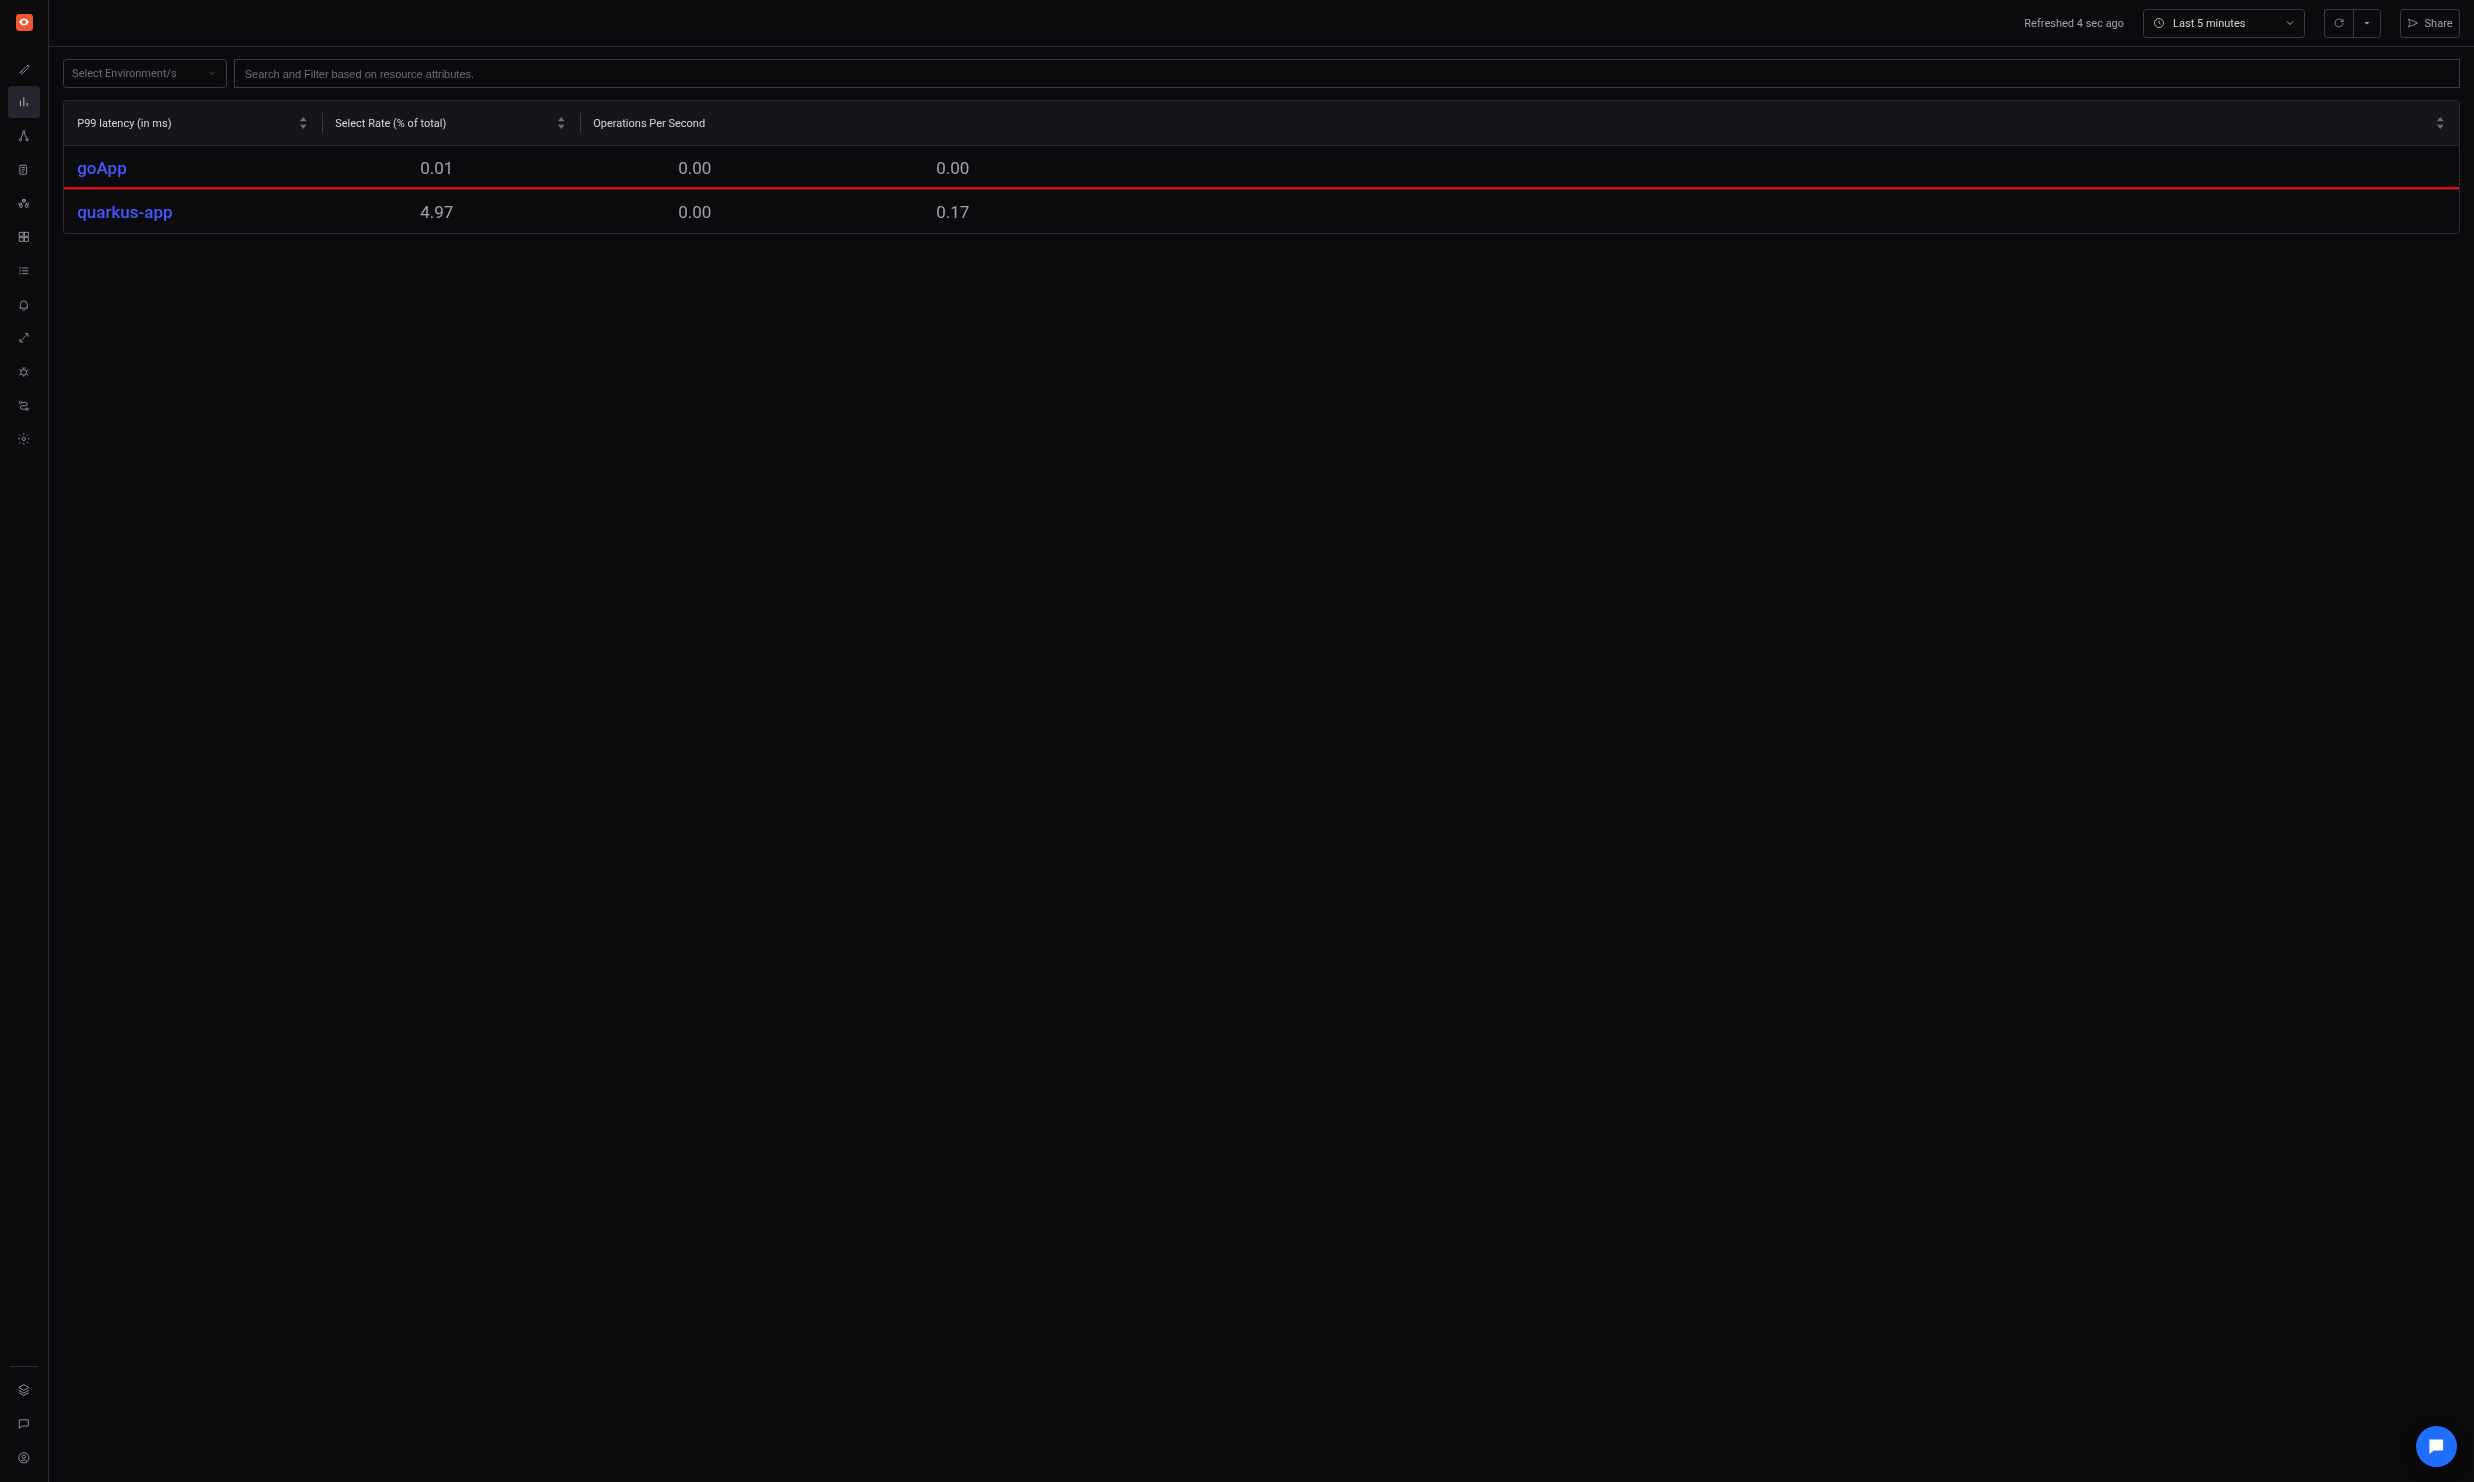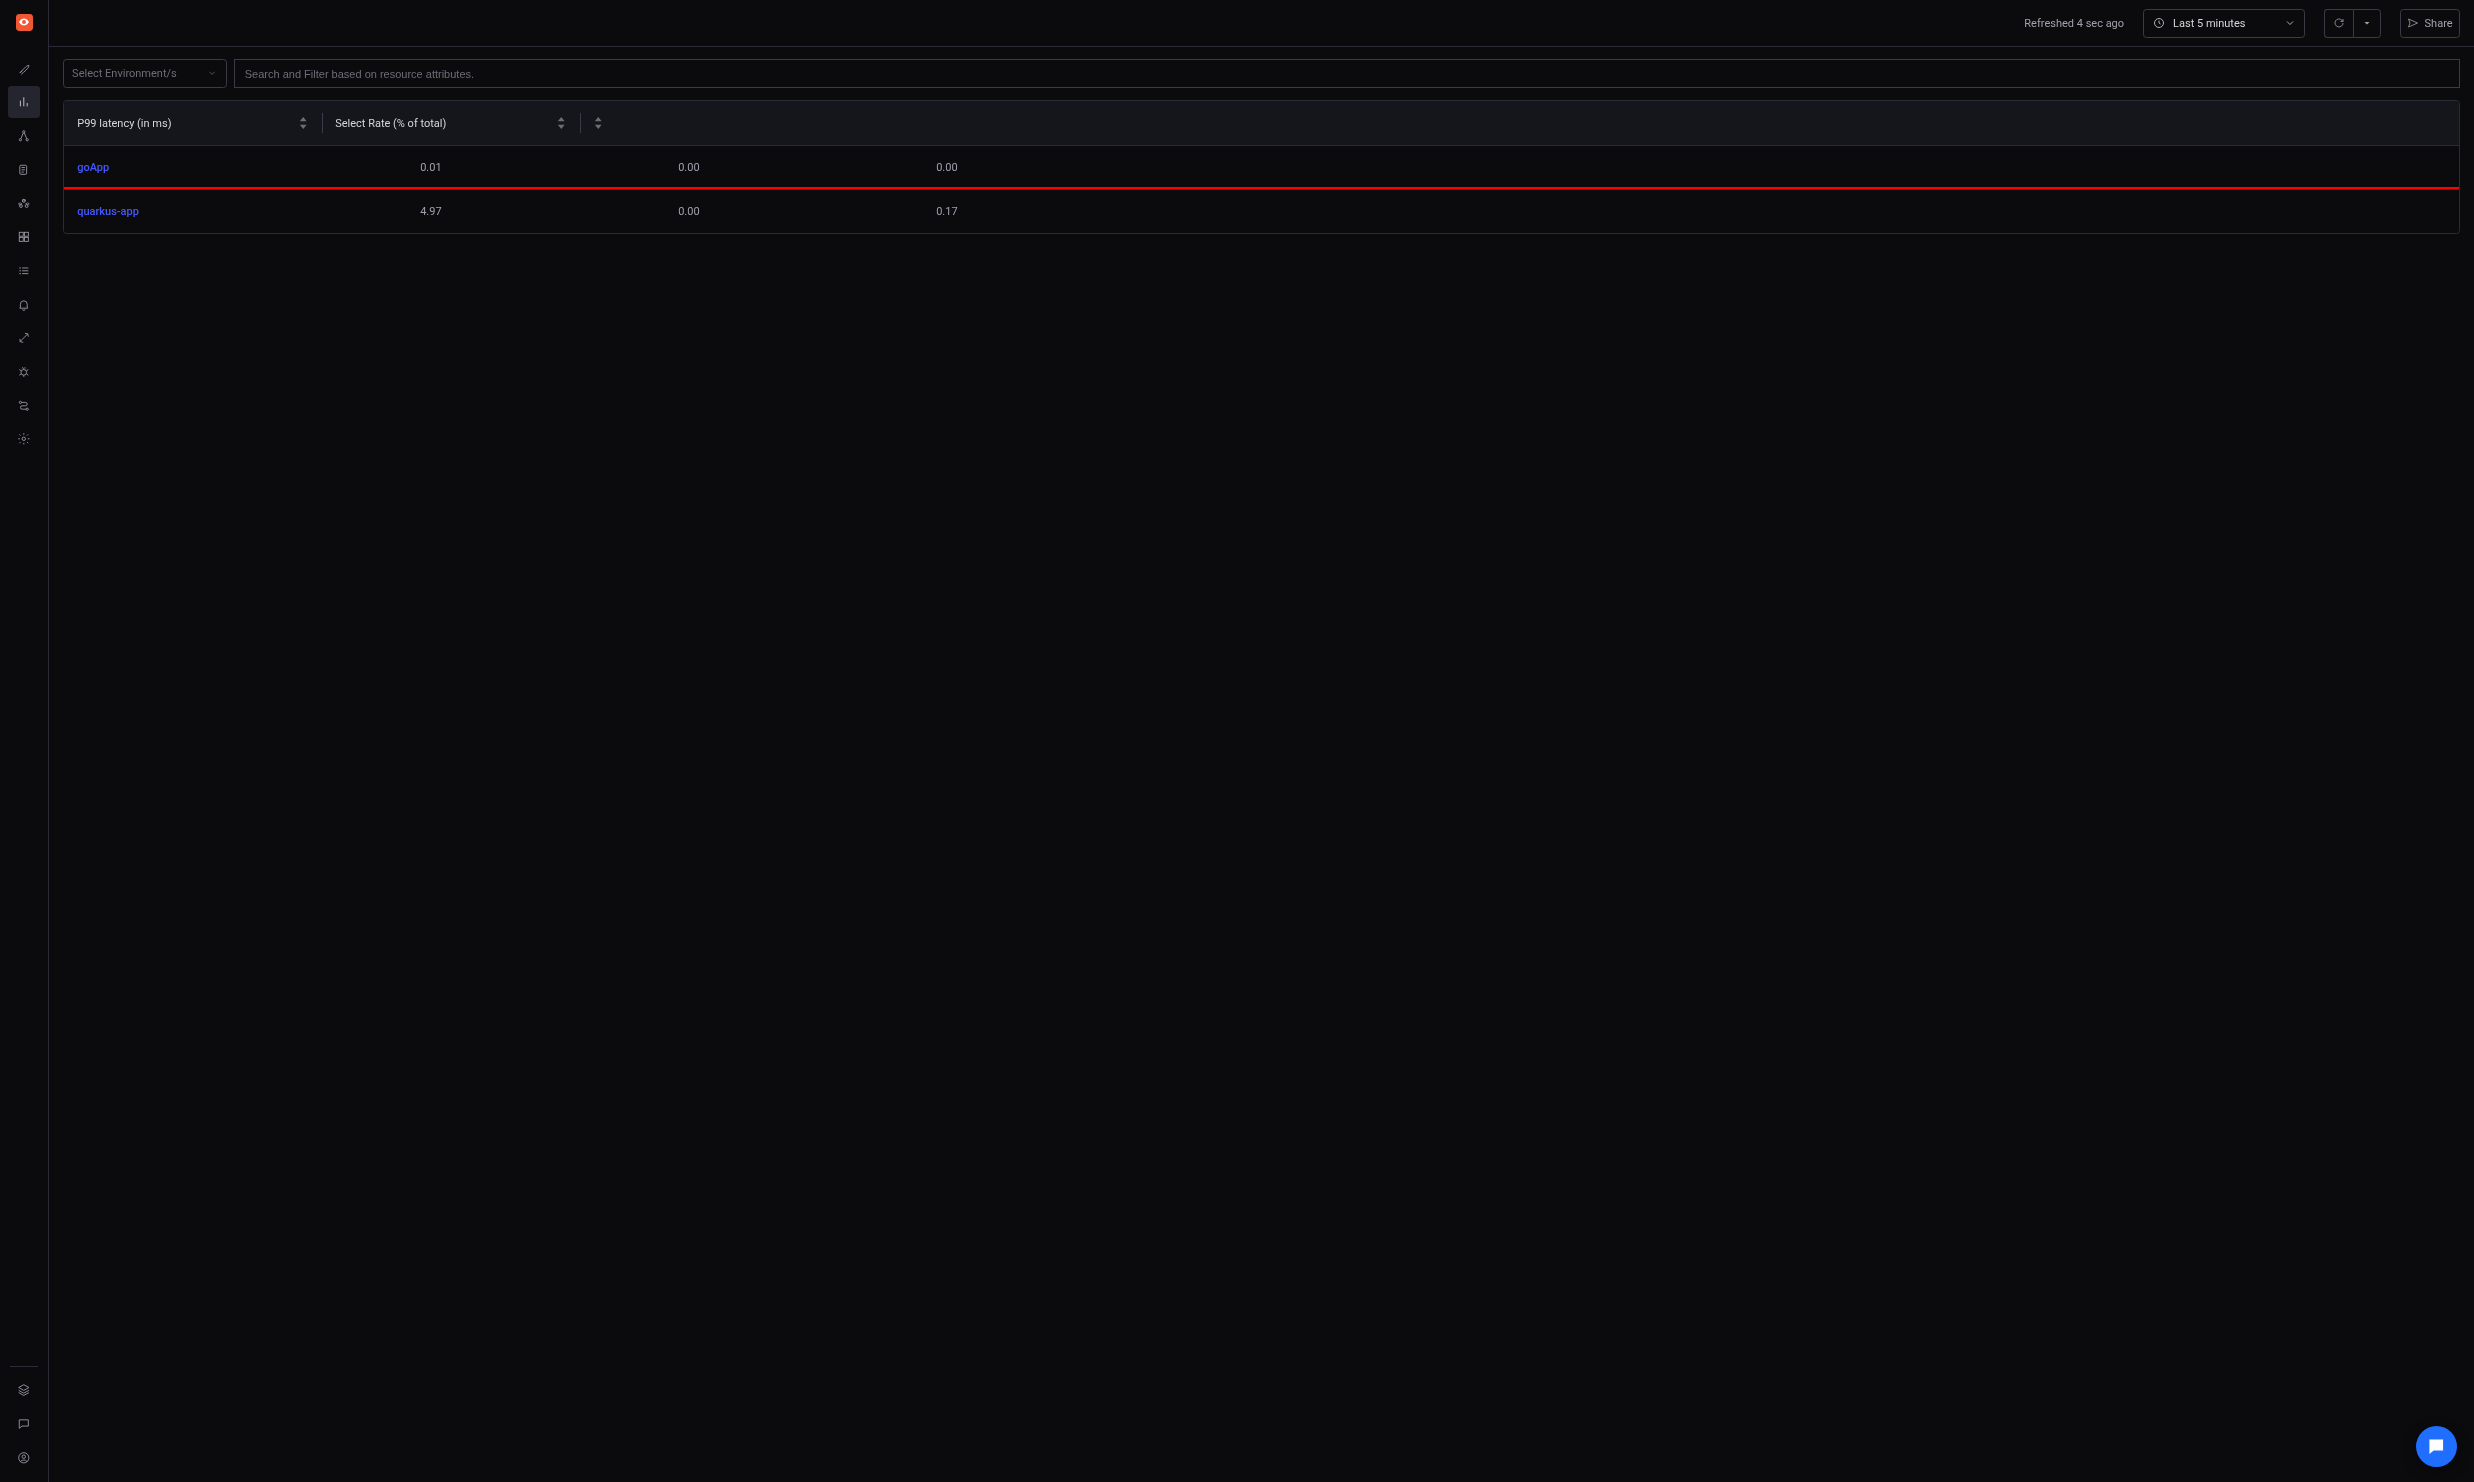--- a/index.html
+++ b/index.html
@@ -209,21 +209,21 @@
 
   .tbody .tr {
     display: flex;
     height: 44px;
     align-items: center;
     border-top: 0.9px solid var(--border);
     position: relative;
   }
   .td {
     padding: 0 13.6px;
-    font-size: 11px;
+    font-size: 17px;
     color: var(--text-dim);
   }
   .td.link { color: var(--link); cursor: pointer; font-weight: 500; }
   .tr.highlighted {
     outline: 2.6px solid var(--highlight-red);
     outline-offset: -0.9px;
     z-index: 2;
   }
 
   
@@ -410,20 +410,21 @@
         </div>
         <div class="th col-err">
           <span class="label">Select Rate (% of total)</span>
           <span class="sort-icon">
             <svg viewBox="0 0 10 14">
                 <path d="M5 0L9 5H1zM5 14L1 9h8z"></path>
               </svg>
           </span>
         </div>
         <div class="th col-ops">
+          <span class="label">Operations Per Second</span>
           <span class="sort-icon">
             <svg viewBox="0 0 10 14">
                 <path d="M5 0L9 5H1zM5 14L1 9h8z"></path>
               </svg>
           </span>
         </div>
       </div>
       <div class="tbody" id="tbody">
 
       <div class="tr">

